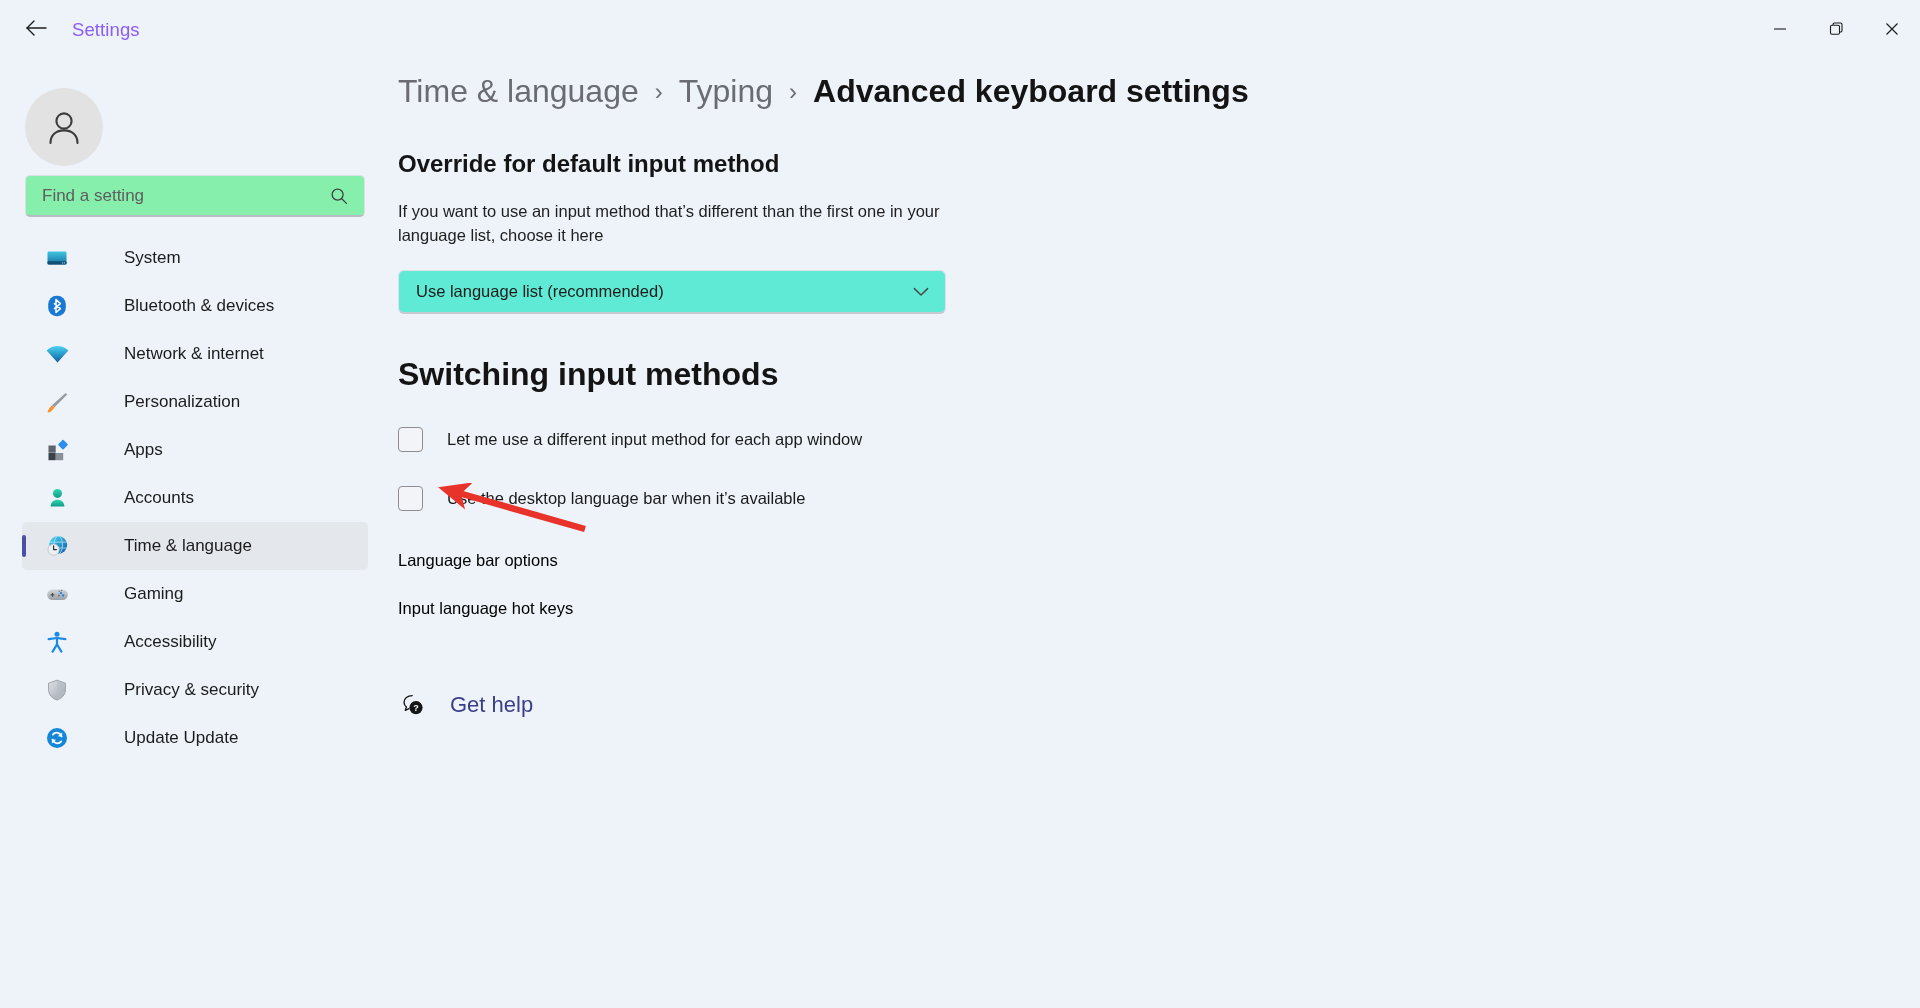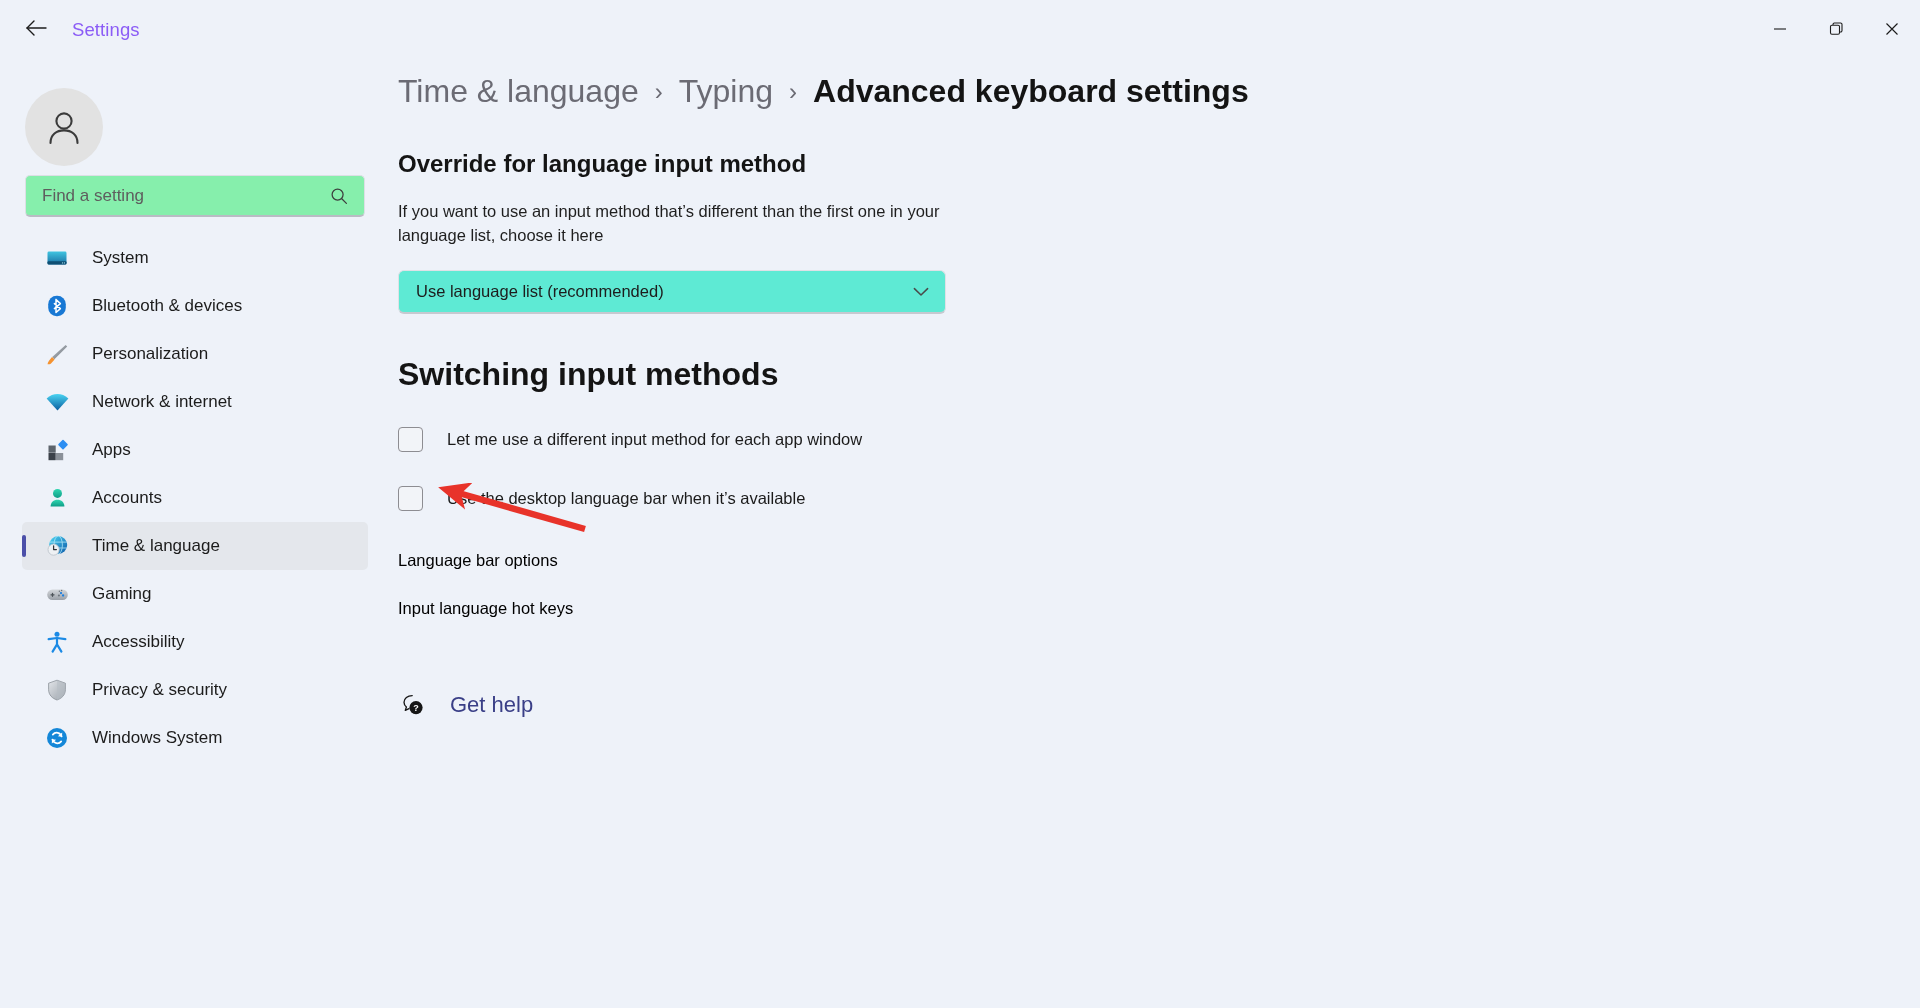--- a/index.html
+++ b/index.html
@@ -75,20 +75,21 @@
   .search-ico { margin-right: 16px; display: flex; }
 
   .navlist { position: absolute; left: 22px; top: 174px; width: 346px; }
   .navitem {
     position: relative;
     height: 48px;
     display: flex; align-items: center;
     border-radius: 5px;
     cursor: pointer;
     padding-left: 22px;
+    gap: 32px;
   }
   .navitem.active { background: #e4e7ec; }
   .navitem.active::before {
     content: "";
     position: absolute; left: 0px; top: 13px;
     width: 4px; height: 22px; border-radius: 2px;
     background: #4b4fa8;
   }
   .navicon {
     width: 26px; height: 26px;
@@ -279,45 +280,45 @@
             <path d="M11 5.6 L15.4 9.6 L9.4 14.6 M9.4 9.6 L15.4 14.6 L11 18.5 L11 5.6" stroke="#ffffff" stroke-width="1.5" fill="none" stroke-linejoin="round" stroke-linecap="round"></path>
           </svg>
         </span>
         <span class="navlabel">Bluetooth &amp; devices</span>
       </div>
 
       <div class="navitem">
         <span class="navicon">
           <svg width="25" height="25" viewBox="0 0 25 25">
             <defs>
+                <linearGradient id="gWifi" x1="0" y1="0" x2="0" y2="1">
+              <stop offset="0" stop-color="#49d3f2"></stop>
+                  <stop offset="1" stop-color="#0b5fa0"></stop>
+            </linearGradient>
+              </defs>
+            <path d="M1.6 8.6 C5 5.4 8.6 4 12.5 4 C16.4 4 20 5.4 23.4 8.6 L12.5 20.4 Z" fill="url(#gWifi)"></path>
+          </svg>
+        </span>
+        <span class="navlabel">Network &amp; internet</span>
+      </div>
+
+      <div class="navitem">
+        <span class="navicon">
+          <svg width="25" height="25" viewBox="0 0 25 25">
+            <defs>
                 <linearGradient id="gBr" x1="0" y1="0" x2="1" y2="1">
               <stop offset="0" stop-color="#b9bfc6"></stop>
                   <stop offset="1" stop-color="#6f767d"></stop>
             </linearGradient>
               </defs>
             <path d="M20.6 2.9 L22.2 4.5 L9.4 17.2 L7.2 15 Z" fill="url(#gBr)"></path>
             <path d="M7.0 14.9 L9.6 17.5 L6.0 21.4 C4.6 22.6 2.6 22.2 2.6 22.2 C2.6 22.2 2.9 20.0 4.2 18.6 Z" fill="#f59331"></path>
           </svg>
         </span>
         <span class="navlabel">Personalization</span>
-      </div>
-
-      <div class="navitem">
-        <span class="navicon">
-          <svg width="25" height="25" viewBox="0 0 25 25">
-            <defs>
-                <linearGradient id="gWifi" x1="0" y1="0" x2="0" y2="1">
-              <stop offset="0" stop-color="#49d3f2"></stop>
-                  <stop offset="1" stop-color="#0b5fa0"></stop>
-            </linearGradient>
-              </defs>
-            <path d="M1.6 8.6 C5 5.4 8.6 4 12.5 4 C16.4 4 20 5.4 23.4 8.6 L12.5 20.4 Z" fill="url(#gWifi)"></path>
-          </svg>
-        </span>
-        <span class="navlabel">Network &amp; internet</span>
       </div>
 
       <div class="navitem">
         <span class="navicon">
           <svg width="23" height="23" viewBox="0 0 23 23">
             <rect x="2.5" y="6.5" width="7.2" height="7.2" fill="#5d646c"></rect>
             <rect x="2.5" y="14.0" width="7.2" height="7.2" fill="#3b4149"></rect>
             <rect x="10.0" y="14.0" width="7.2" height="7.2" fill="#8b9199"></rect>
             <rect x="13.4" y="2.0" width="7.2" height="7.2" rx="0.8" fill="#2c8ef2" transform="rotate(45 17 5.6)"></rect>
           </svg>
@@ -413,37 +414,37 @@
       <div class="navitem">
         <span class="navicon">
           <svg width="24" height="24" viewBox="0 0 24 24">
             <circle cx="12" cy="12" r="10" fill="#1487d8"></circle>
             <path d="M16.6 10.4 A5.1 5.1 0 0 0 7.8 8.6" stroke="#fff" stroke-width="1.75" fill="none" stroke-linecap="round"></path>
             <path d="M7.4 13.6 A5.1 5.1 0 0 0 16.2 15.4" stroke="#fff" stroke-width="1.75" fill="none" stroke-linecap="round"></path>
             <path d="M17.2 6.6 L17.0 10.7 L12.9 10.3 Z" fill="#fff"></path>
             <path d="M6.8 17.4 L7.0 13.3 L11.1 13.7 Z" fill="#fff"></path>
           </svg>
         </span>
-        <span class="navlabel">Windows System</span>
+        <span class="navlabel">Update Update</span>
       </div>
 
     </div>
   </div>
 
   <div class="content">
 
     <div class="breadcrumb">
       <span class="crumb-link">Time &amp; language</span>
       <span class="crumb-sep">›</span>
       <span class="crumb-link">Typing</span>
       <span class="crumb-sep">›</span>
       <span class="crumb-current">Advanced keyboard settings</span>
     </div>
 
-    <div class="section-title">Override for language input method</div>
+    <div class="section-title">Override for default input method</div>
     <div class="section-desc">If you want to use an input method that’s different than the first one in your language list, choose it here</div>
 
     <div class="dropdown">
       <span class="dropdown-value">Use language list (recommended)</span>
       <span>
         <svg width="16" height="10" viewBox="0 0 16 10" fill="none">
           <path d="M1.4 1.6 L8 8 L14.6 1.6" stroke="#4a4a4a" stroke-width="1.5" stroke-linecap="round" stroke-linejoin="round"></path>
         </svg>
       </span>
     </div>

